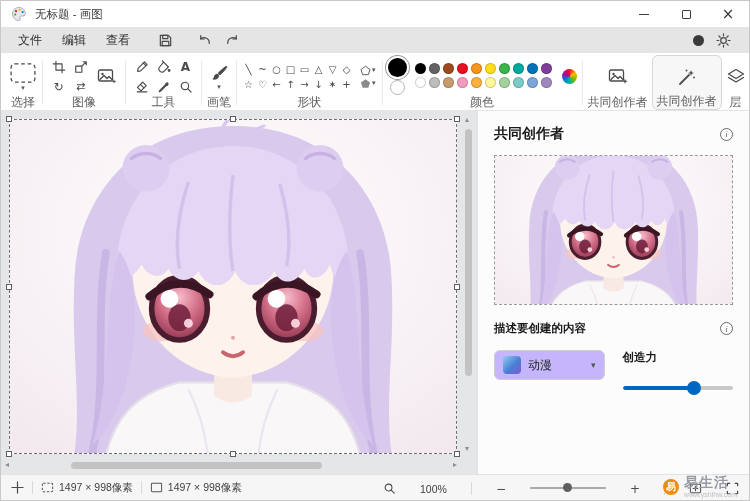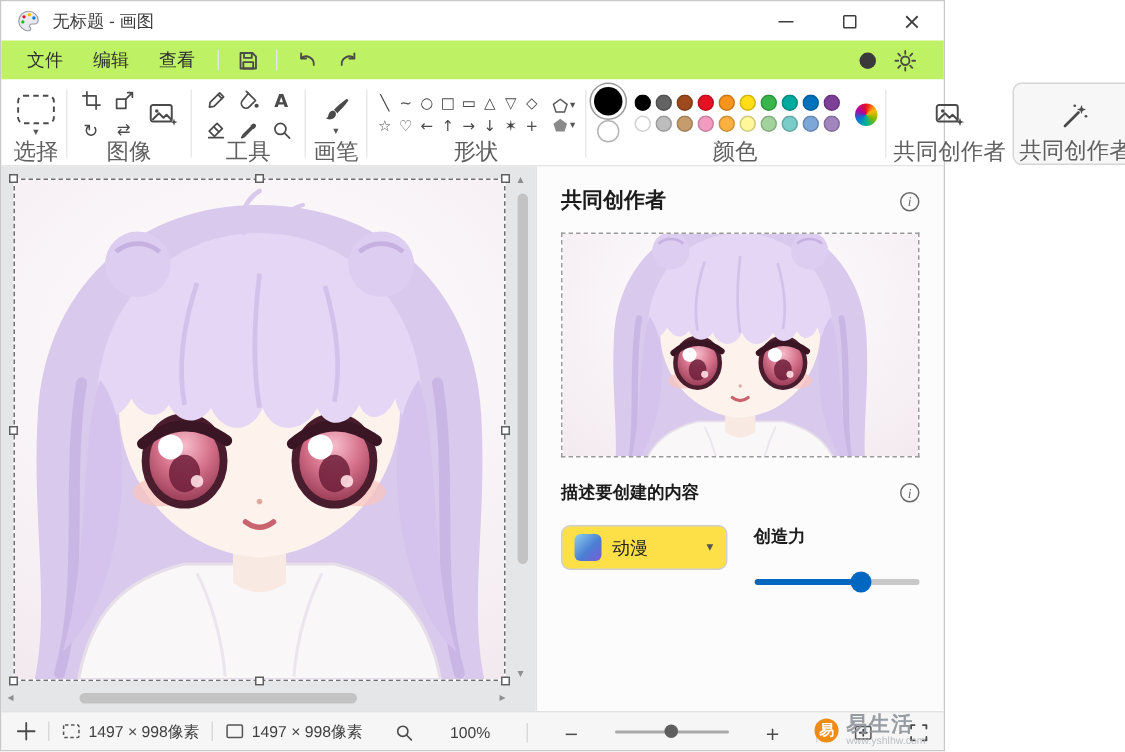--- a/index.html
+++ b/index.html
@@ -1,41 +1,41 @@
 <!DOCTYPE html>
 <html><head>
 <meta charset="utf-8">
 <style>
   *{margin:0;padding:0;box-sizing:border-box;-webkit-user-select:none;user-select:none}
   html,body{width:750px;height:501px;overflow:hidden}
   body{font-family:"Liberation Sans","DejaVu Sans",sans-serif;font-size:12px;color:#222;background:#fff}
-  .window{width:630px;height:501px;display:flex;flex-direction:column;border:1px solid #c9c9c9;position:relative;background:#fff}
+  .window{width:750px;height:501px;display:flex;flex-direction:column;border:1px solid #c9c9c9;position:relative;background:#fff}
 
   
   .titlebar{height:26px;flex:none;display:flex;align-items:center;padding-left:10px;background:#fff}
   .tb-title{font-size:11.5px;color:#3c3c3c;margin-left:8px}
   .tb-controls{margin-left:auto;display:flex;height:100%}
   .tb-btn{width:42px;height:100%;display:flex;align-items:center;justify-content:center;color:#3c3c3c}
   .min-glyph{width:10px;height:1px;background:#3c3c3c}
   .max-glyph{width:9px;height:9px;border:1px solid #3c3c3c;border-radius:1px}
   .close-glyph{font-size:15px;line-height:1;font-family:"DejaVu Sans",sans-serif}
 
   
-  .menubar{height:26px;flex:none;display:flex;align-items:center;padding:0 8px;gap:2px;background:#bef264}
+  .menubar{height:26px;flex:none;display:flex;align-items:center;padding:0 8px;gap:2px;background:#e5e5e5}
   .menu-item{padding:3px 9px;border-radius:4px;font-size:12px;color:#2f2f2f}
   .mb-icon-btn{width:26px;height:22px;display:flex;align-items:center;justify-content:center;border-radius:4px}
   .msep{width:1px;height:14px;background:#e3e3e3;margin:0 4px}
   .mb-right{margin-left:auto;display:flex;align-items:center;gap:12px;padding-right:10px}
   .theme-dot{width:11px;height:11px;border-radius:50%;background:#3a3a3a}
 
   
   .ribbon{height:58px;flex:none;display:flex;align-items:stretch;padding:2px 4px 0;border-bottom:1px solid #e4e4e4;background:#fff}
   .rgroup{display:flex;flex-direction:column;align-items:center;justify-content:space-between;padding:2px 4px;flex:none}
   .rgroup-content{display:flex;align-items:center;gap:3px;flex:1}
-  .rgroup-label{font-size:15px;color:#606060;line-height:12px;display:flex;align-items:center;gap:2px;white-space:nowrap}
+  .rgroup-label{font-size:12px;color:#606060;line-height:12px;display:flex;align-items:center;gap:2px;white-space:nowrap}
   .rsep{width:1px;background:#e9e9e9;margin:5px 1px;flex:none}
   .sbtn{width:21px;height:19px;display:flex;align-items:center;justify-content:center;border-radius:4px}
   .bigcol{display:flex;flex-direction:column;align-items:center;gap:1px}
   .chev{font-family:"DejaVu Sans",sans-serif;font-size:7px;color:#555;line-height:6px}
   .tool-grid{display:grid;grid-template-columns:repeat(3,21px);grid-auto-rows:19px;gap:1px}
   .img-grid{display:grid;grid-template-columns:repeat(2,21px);grid-auto-rows:19px;gap:1px}
   .shape-grid{display:grid;grid-template-columns:repeat(8,13px);grid-auto-rows:14px;gap:1px}
   .glyph{font-family:"DejaVu Sans",sans-serif;font-size:10px;color:#4a4a4a;display:flex;align-items:center;justify-content:center}
   .shape-side{display:flex;flex-direction:column;gap:2px;margin-left:3px}
   .mini-btn{display:flex;align-items:center;gap:1px;border-radius:3px;padding:0 1px}
@@ -72,21 +72,21 @@
   .panel-title{font-size:14px;font-weight:700;color:#1b1b1b}
   .info{width:13px;height:13px;border-radius:50%;border:1px solid #6a6a6a;color:#6a6a6a;font-size:9px;display:flex;align-items:center;justify-content:center;font-family:"Liberation Serif",serif;font-style:italic;flex:none}
   .preview{margin-top:12px;height:150px;border:1px dashed #9a9a9a;background:#fff;overflow:hidden}
   .preview svg{width:100%;height:100%;display:block}
   .desc-row{margin-top:16px;display:flex;justify-content:space-between;align-items:center}
   .desc-label{font-size:11.5px;font-weight:700;color:#1b1b1b}
   .prompt-box{margin-top:8px;height:52px;border:1px solid #cfcfcf;border-radius:8px;background:#fff;padding:7px 9px;font-size:12px;color:#1b1b1b}
   .controls-row{margin-top:14px;display:flex;gap:18px}
   .ctrl-col{flex:1;display:flex;flex-direction:column;gap:8px}
   .ctrl-label{font-size:11.5px;font-weight:700;color:#1b1b1b}
-  .style-select{height:30px;border:1px solid #cfcfcf;border-radius:6px;background:#fde047;display:flex;align-items:center;gap:7px;padding:0 8px}
+  .style-select{height:30px;border:1px solid #cfcfcf;border-radius:6px;background:#c4b5fd;display:flex;align-items:center;gap:7px;padding:0 8px}
   .style-thumb{width:18px;height:18px;border-radius:4px;flex:none;background:linear-gradient(135deg,#8fd0ec,#4a7fd4 55%,#7b5bd6)}
   .style-name{font-size:12px;flex:1}
   .select-chev{font-family:"DejaVu Sans",sans-serif;font-size:9px;color:#555}
   .slider{position:relative;height:30px}
   .slider-track{position:absolute;left:0;right:0;top:13px;height:4px;border-radius:2px;background:#c9c9c9;overflow:hidden}
   .slider-fill{height:100%;border-radius:2px;background:#0067c0;width:65%}
   .slider-thumb{position:absolute;top:8px;width:14px;height:14px;border-radius:50%;background:#0067c0;left:calc(65% - 7px)}
 
   
   .statusbar{height:26px;flex:none;background:#f6f6f6;border-top:1px solid #e2e2e2;display:flex;align-items:center;padding:0 10px;font-size:10.5px;color:#3f3f3f;gap:8px}

